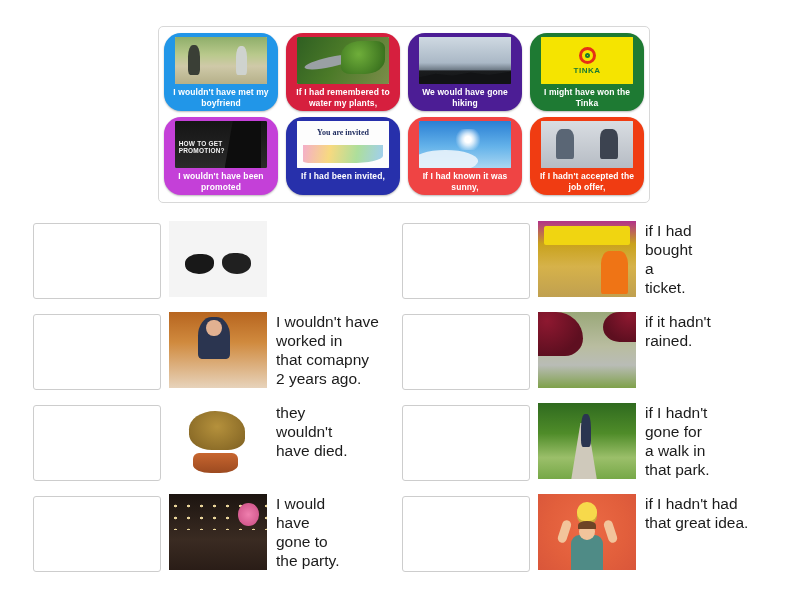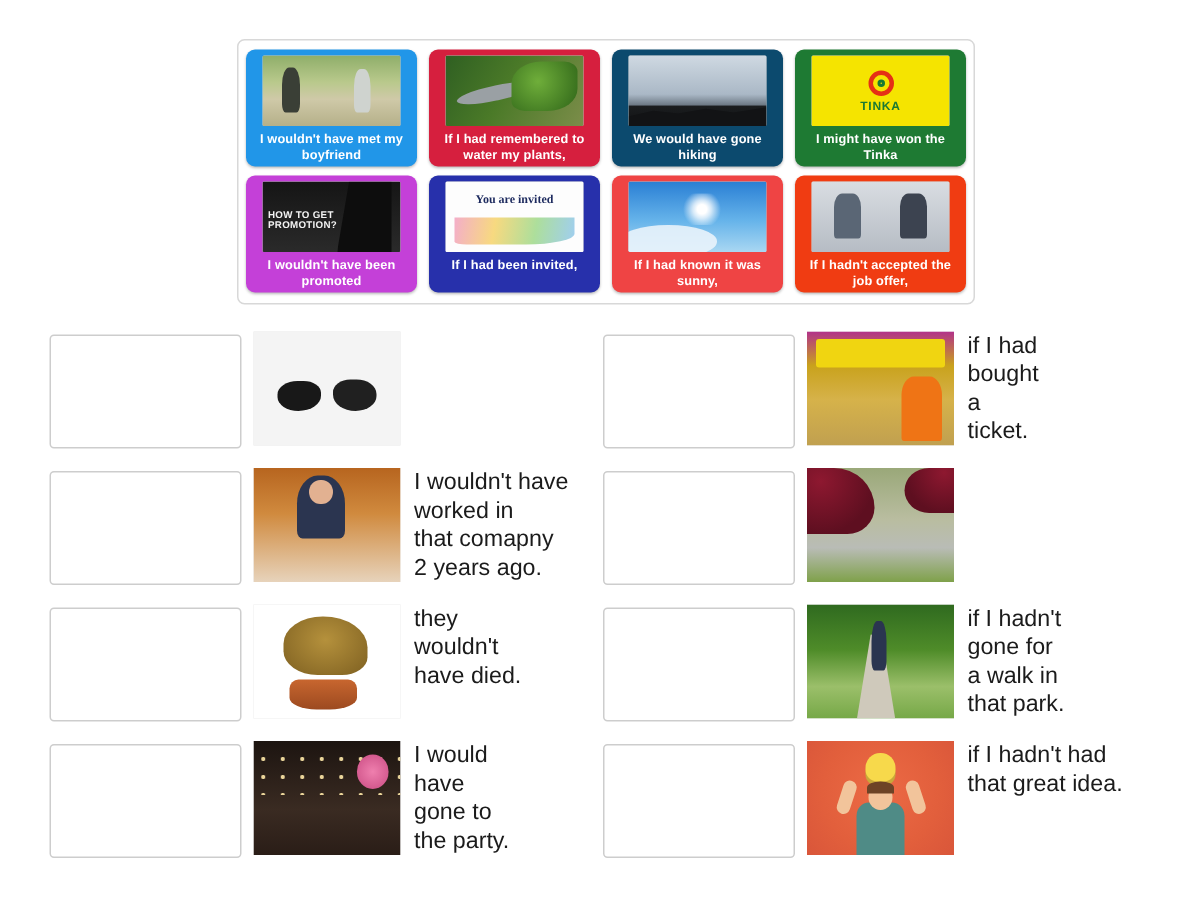--- a/index.html
+++ b/index.html
@@ -20,21 +20,21 @@
     border: 1px solid #d8d8d8;
     border-radius: 5px;
     background: #fff;
     padding: 6px 5px;
   }
   .tray-row { display: flex; gap: 8px; justify-content: center; }
   .tray-row + .tray-row { margin-top: 6px; }
 
   .tile {
     width: 114px; height: 78px;
-    border-radius: 6px;
+    border-radius: 17px;
     box-shadow: 0 1px 2px rgba(0,0,0,.28);
     display: flex; flex-direction: column;
     align-items: center;
     padding-top: 4px;
     overflow: hidden;
     position: relative;
   }
   .tile-img {
     width: 92px; height: 47px;
     border-radius: 1px;
@@ -195,21 +195,21 @@
         <div class="tile-cap">I wouldn't have
 met my boyfriend</div>
       </div>
       <div class="tile" style="background: rgb(214, 31, 62);">
         <div class="tile-img">
           <div class="sc sc-plant"></div>
         </div>
         <div class="tile-cap">If I had remembered
 to water my plants,</div>
       </div>
-      <div class="tile" style="background: #0c4a6e;">
+      <div class="tile" style="background: #4c1d95;">
         <div class="tile-img">
           <div class="sc sc-hike"></div>
         </div>
         <div class="tile-cap">We would have
 gone hiking</div>
       </div>
       <div class="tile" style="background: rgb(30, 122, 51);">
         <div class="tile-img">
           <div class="sc sc-tinka">
             <div class="tinka-ring"></div>
@@ -297,20 +297,22 @@
       <div class="ans-text">if I had
 bought
 a
 ticket.</div>
     </div>
     <div class="row">
       <div class="dropzone"></div>
       <div class="ans-img">
         <div class="sc sc-rain"></div>
       </div>
+      <div class="ans-text">if it hadn't
+rained.</div>
     </div>
     <div class="row">
       <div class="dropzone"></div>
       <div class="ans-img">
         <div class="sc sc-park"></div>
       </div>
       <div class="ans-text">if I hadn't
 gone for
 a walk in
 that park.</div>

